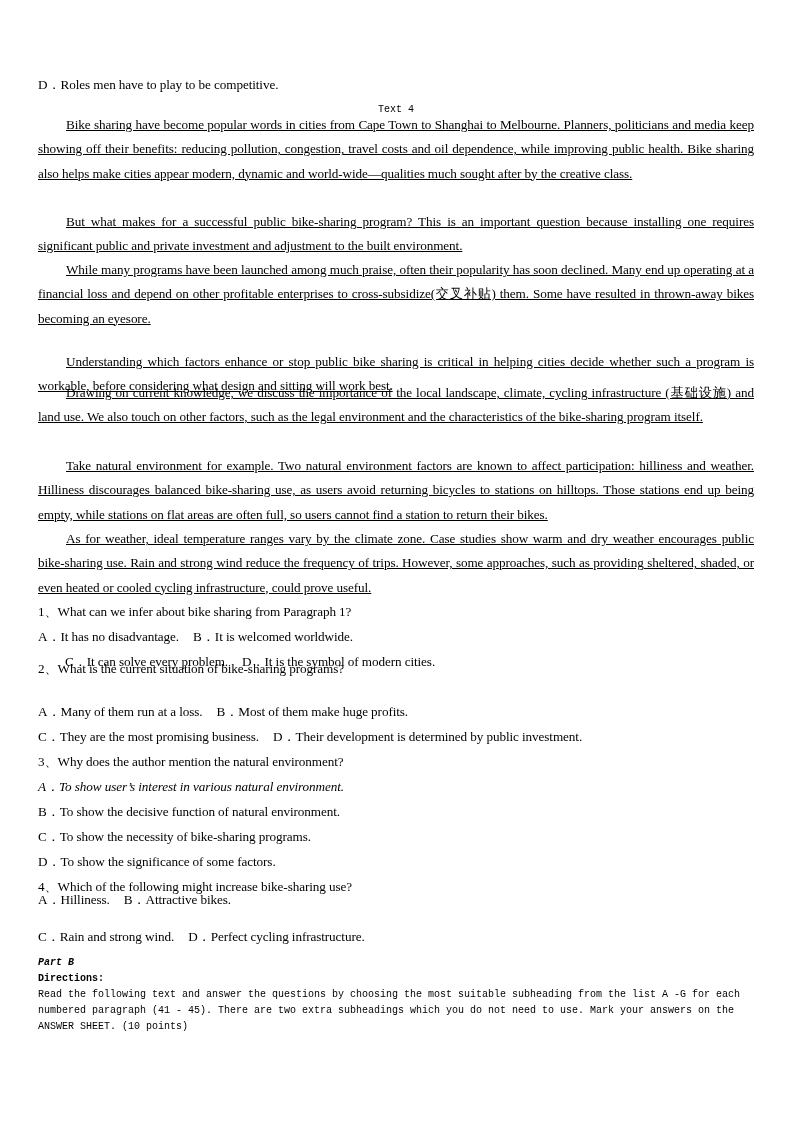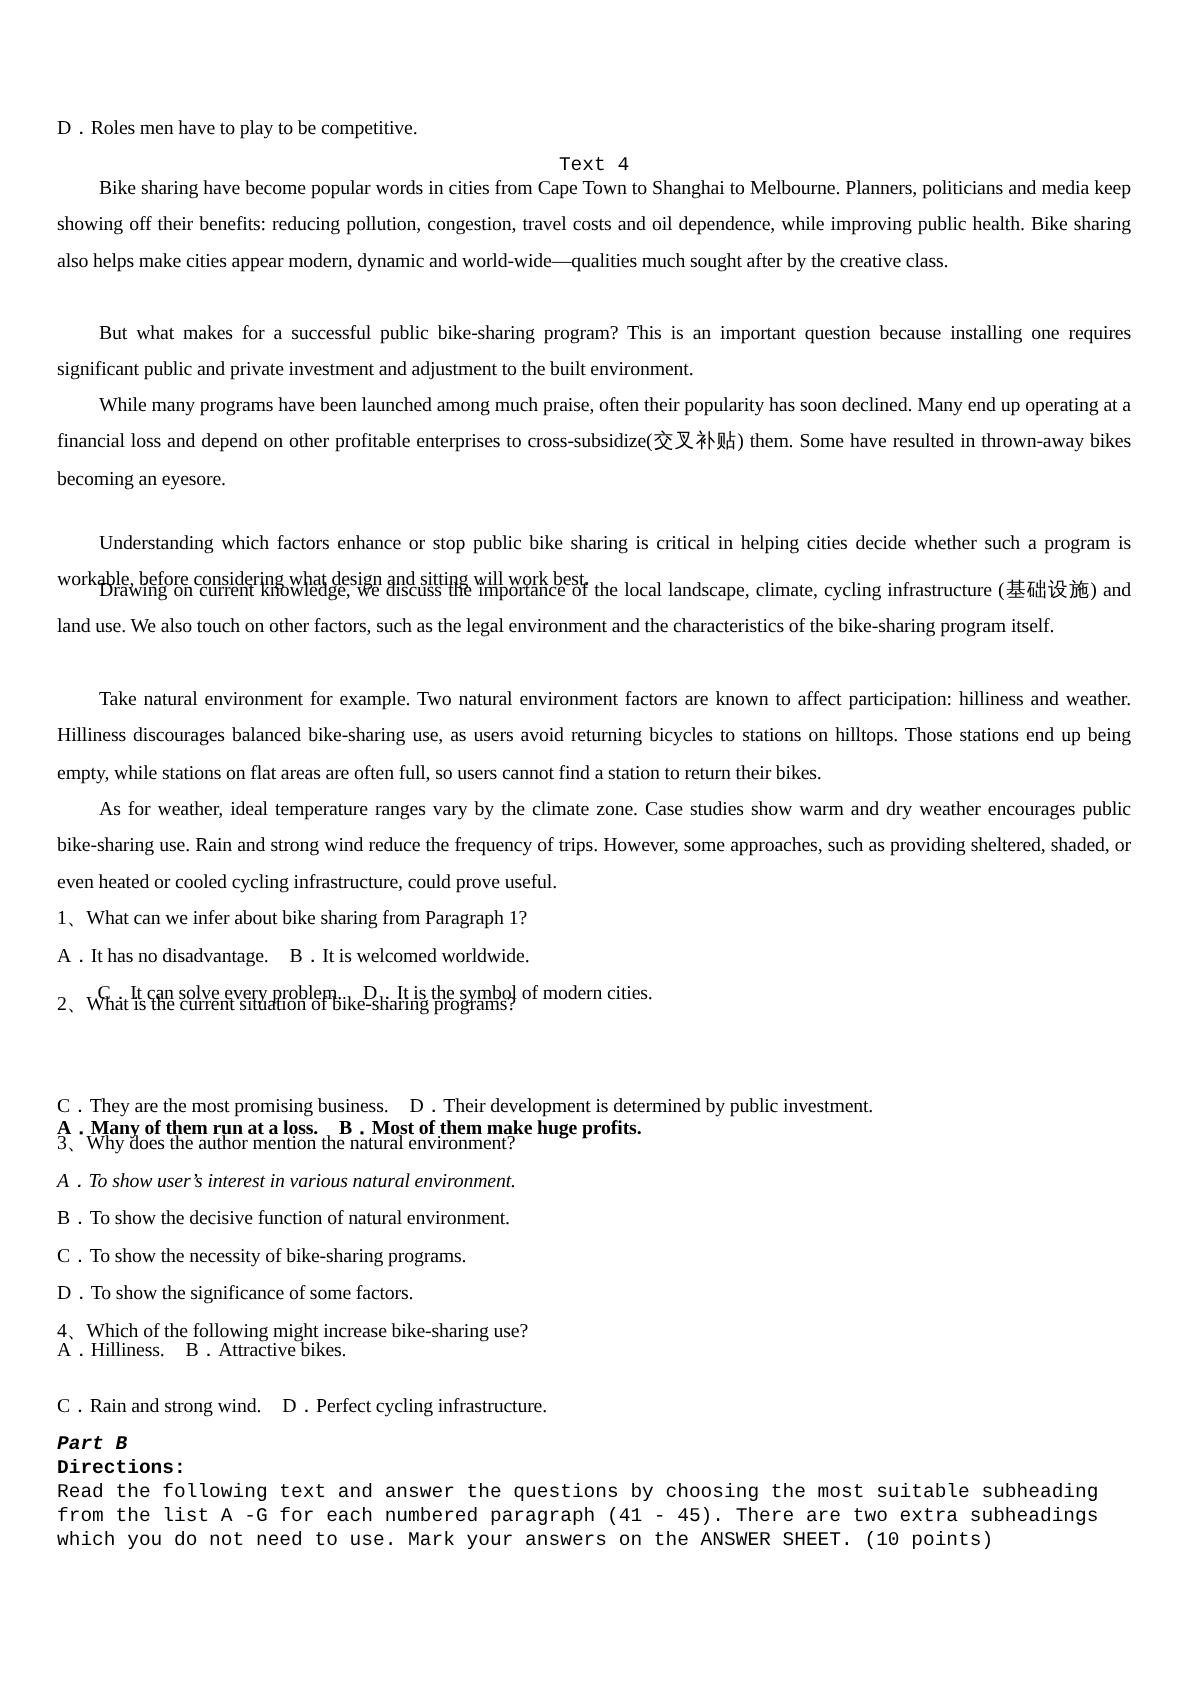--- a/index.html
+++ b/index.html
@@ -1,21 +1,21 @@
 <!DOCTYPE html>
 <html><head>
 <meta charset="utf-8">
 <style>
   html, body { margin: 0; padding: 0; background: #ffffff; }
   body { width: 794px; height: 1123px; position: relative; overflow: hidden; color: #000; }
   .page { position: absolute; left: 38px; top: 0; width: 716px; }
   .serif { font-family: "Liberation Serif", "DejaVu Serif", serif; font-size: 13.2px; letter-spacing: -0.1px; }
   .line { position: absolute; left: 0; white-space: nowrap; line-height: 16px; }
-  .para { position: absolute; left: 0; width: 716px; line-height: 24.3px; text-indent: 28px; text-align: justify; }
-  .mono { font-family: "Liberation Mono", "DejaVu Sans Mono", monospace; font-size: 13px; }
+  .para { position: absolute; left: 0; width: 716px; line-height: 24.3px; text-indent: 28px; text-align: justify; text-decoration: underline; }
+  .mono { font-family: "Liberation Mono", "DejaVu Sans Mono", monospace; font-size: 10px; }
   .heading { position: absolute; left: 0; width: 716px; text-align: center; line-height: 16px; }
   .bold { font-weight: bold; }
   .dir { position: absolute; left: 0; width: 720px; line-height: 16px; white-space: pre-wrap; }
   .opt-gap { display: inline-block; width: 14px; }
 </style>
 </head>
 <body>
 
 <div class="page">
 
@@ -33,21 +33,21 @@
 
   <div class="line serif" style="top:604px;">1、What can we infer about bike sharing from Paragraph 1?</div>
   <div class="line serif" style="top:629px;">
     <span>A．It has no disadvantage.</span><span class="opt-gap"></span><span>B．It is welcomed worldwide.</span>
   </div>
   <div class="line serif" style="top:654px;margin-left:27px;">
     <span>C．It can solve every problem.</span><span class="opt-gap"></span><span>D．It is the symbol of modern cities.</span>
   </div>
 
   <div class="line serif" style="top:661px;">2、What is the current situation of bike-sharing programs?</div>
-  <div class="line serif" style="top:744px;font-weight:bold;">
+  <div class="line serif" style="top:704px;">
     <span>A．Many of them run at a loss.</span><span class="opt-gap"></span><span>B．Most of them make huge profits.</span>
   </div>
   <div class="line serif" style="top:729px;">
     <span>C．They are the most promising business.</span><span class="opt-gap"></span><span>D．Their development is determined by public investment.</span>
   </div>
 
   <div class="line serif" style="top:754px;">3、Why does the author mention the natural environment?</div>
   <div class="line serif" style="top:779px;font-style:italic;">A．To show user’s interest in various natural environment.</div>
   <div class="line serif" style="top:804px;">B．To show the decisive function of natural environment.</div>
   <div class="line serif" style="top:829px;">C．To show the necessity of bike-sharing programs.</div>

